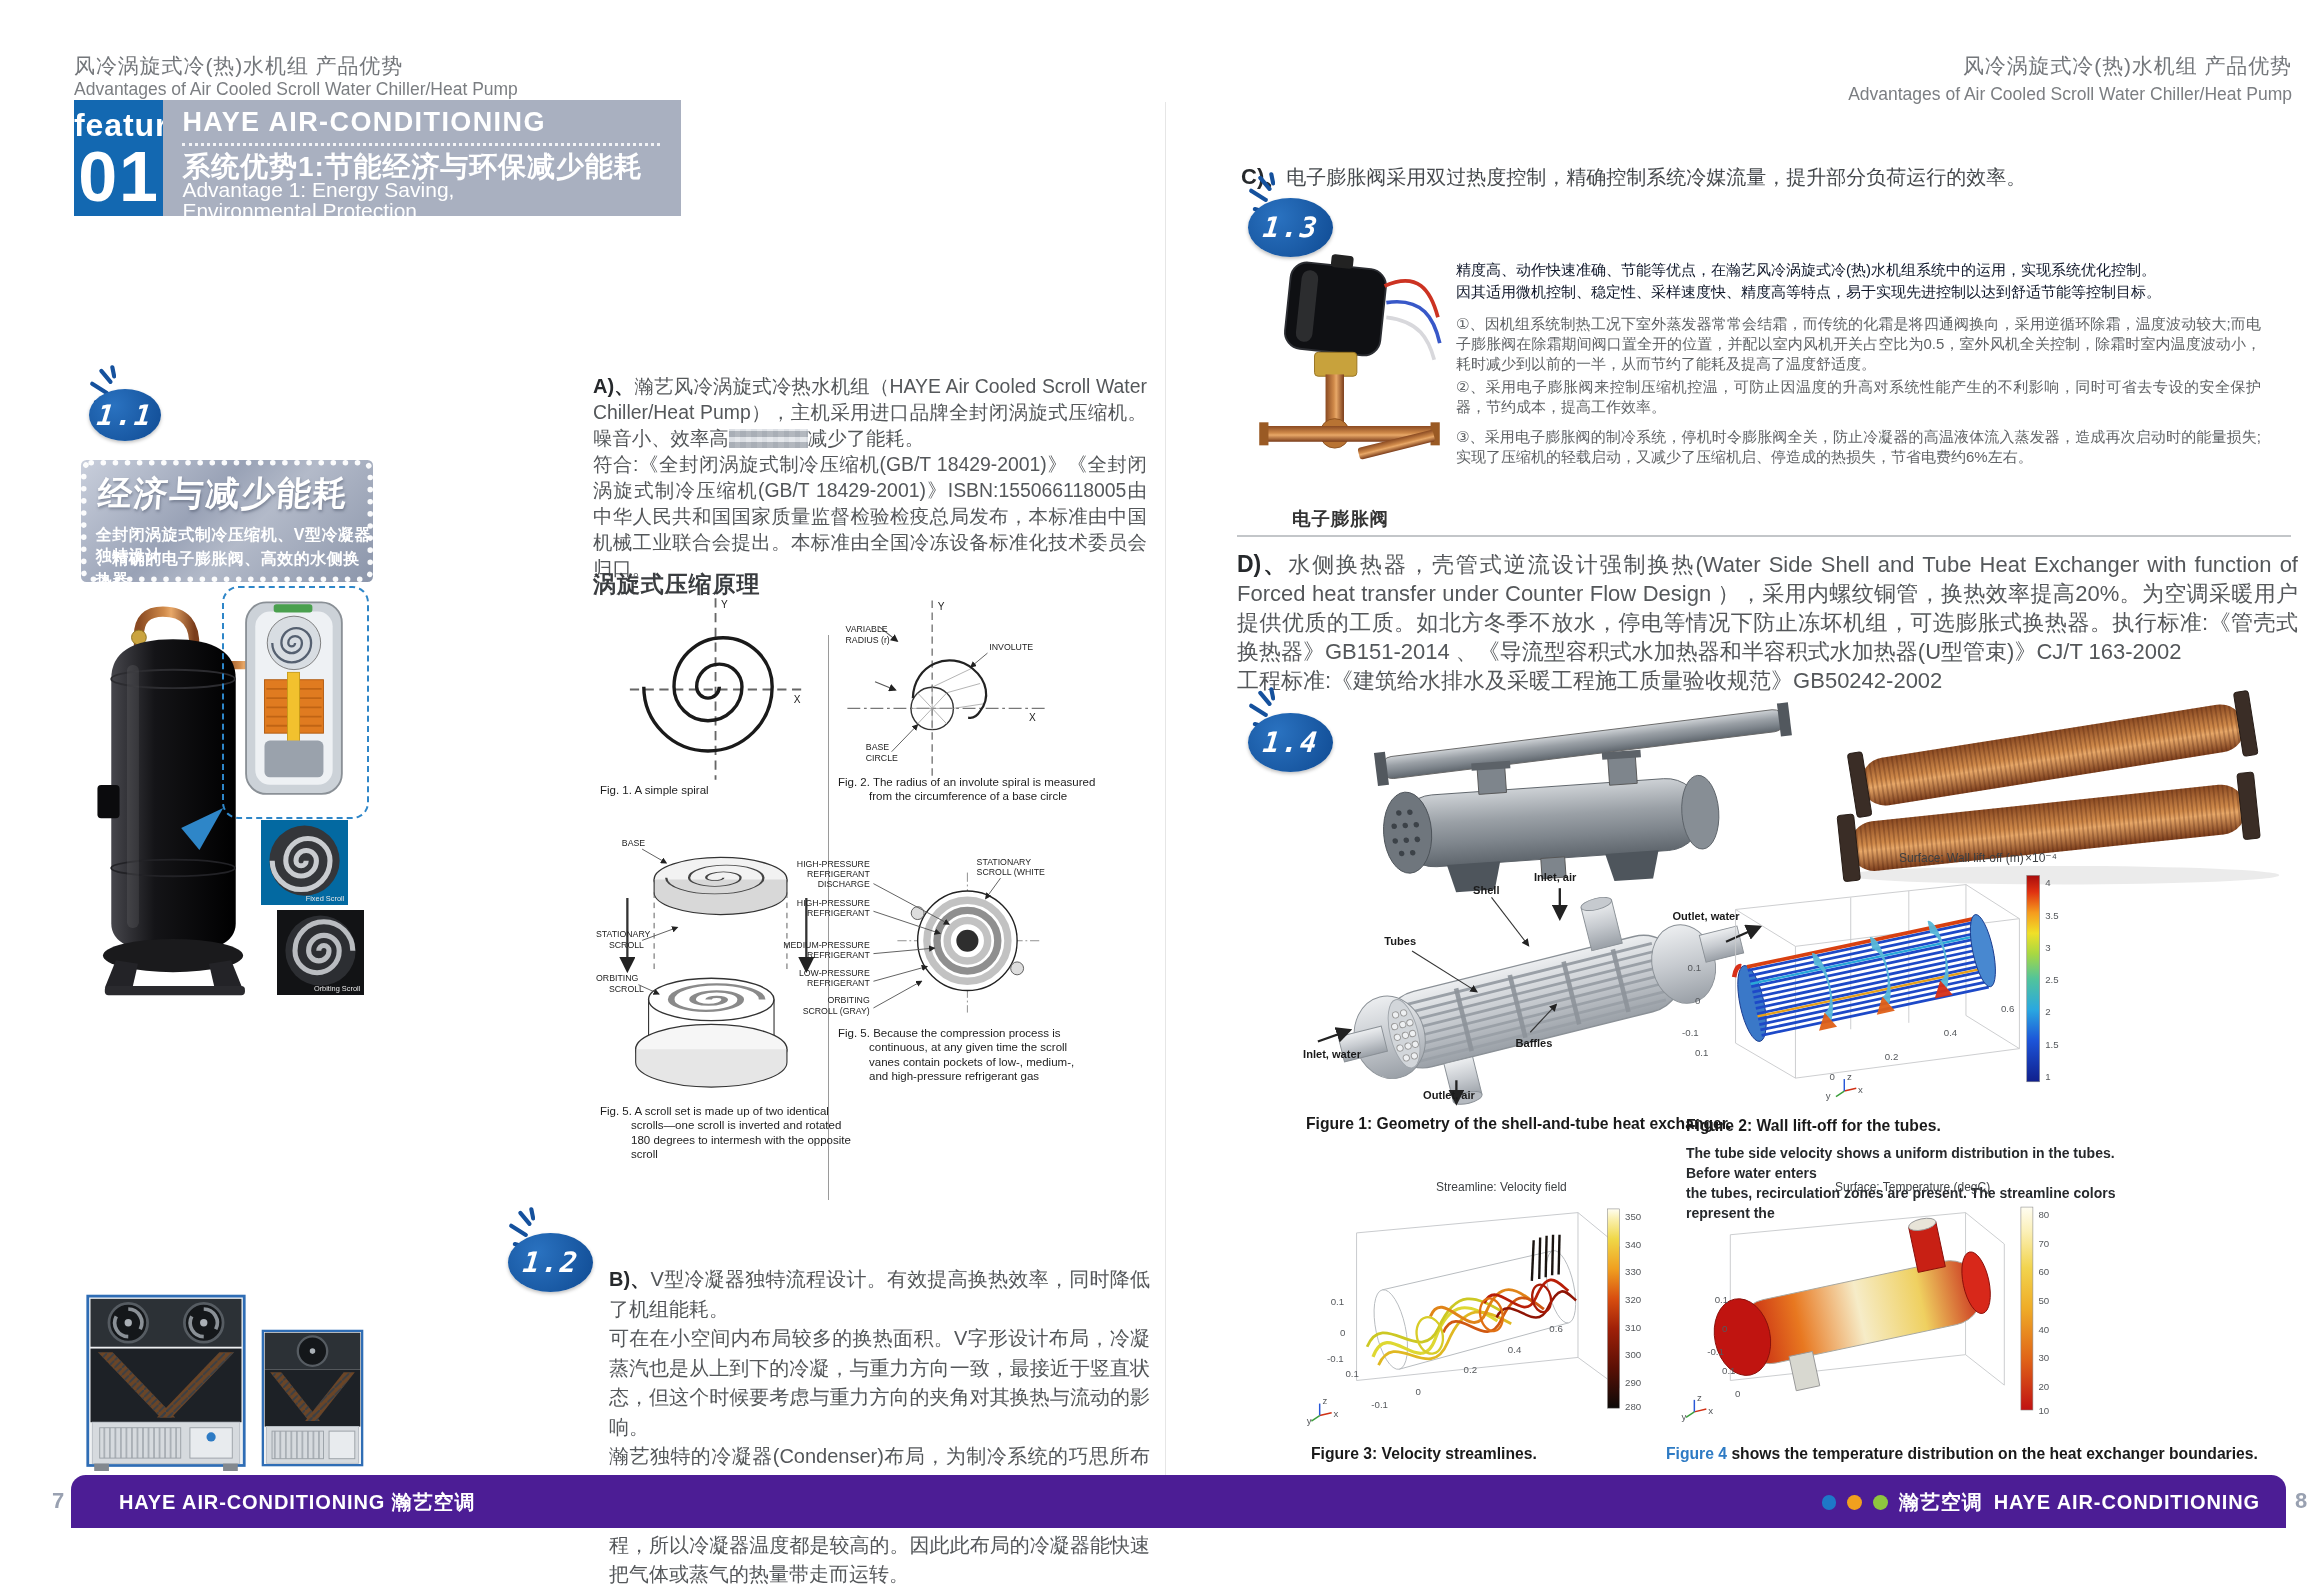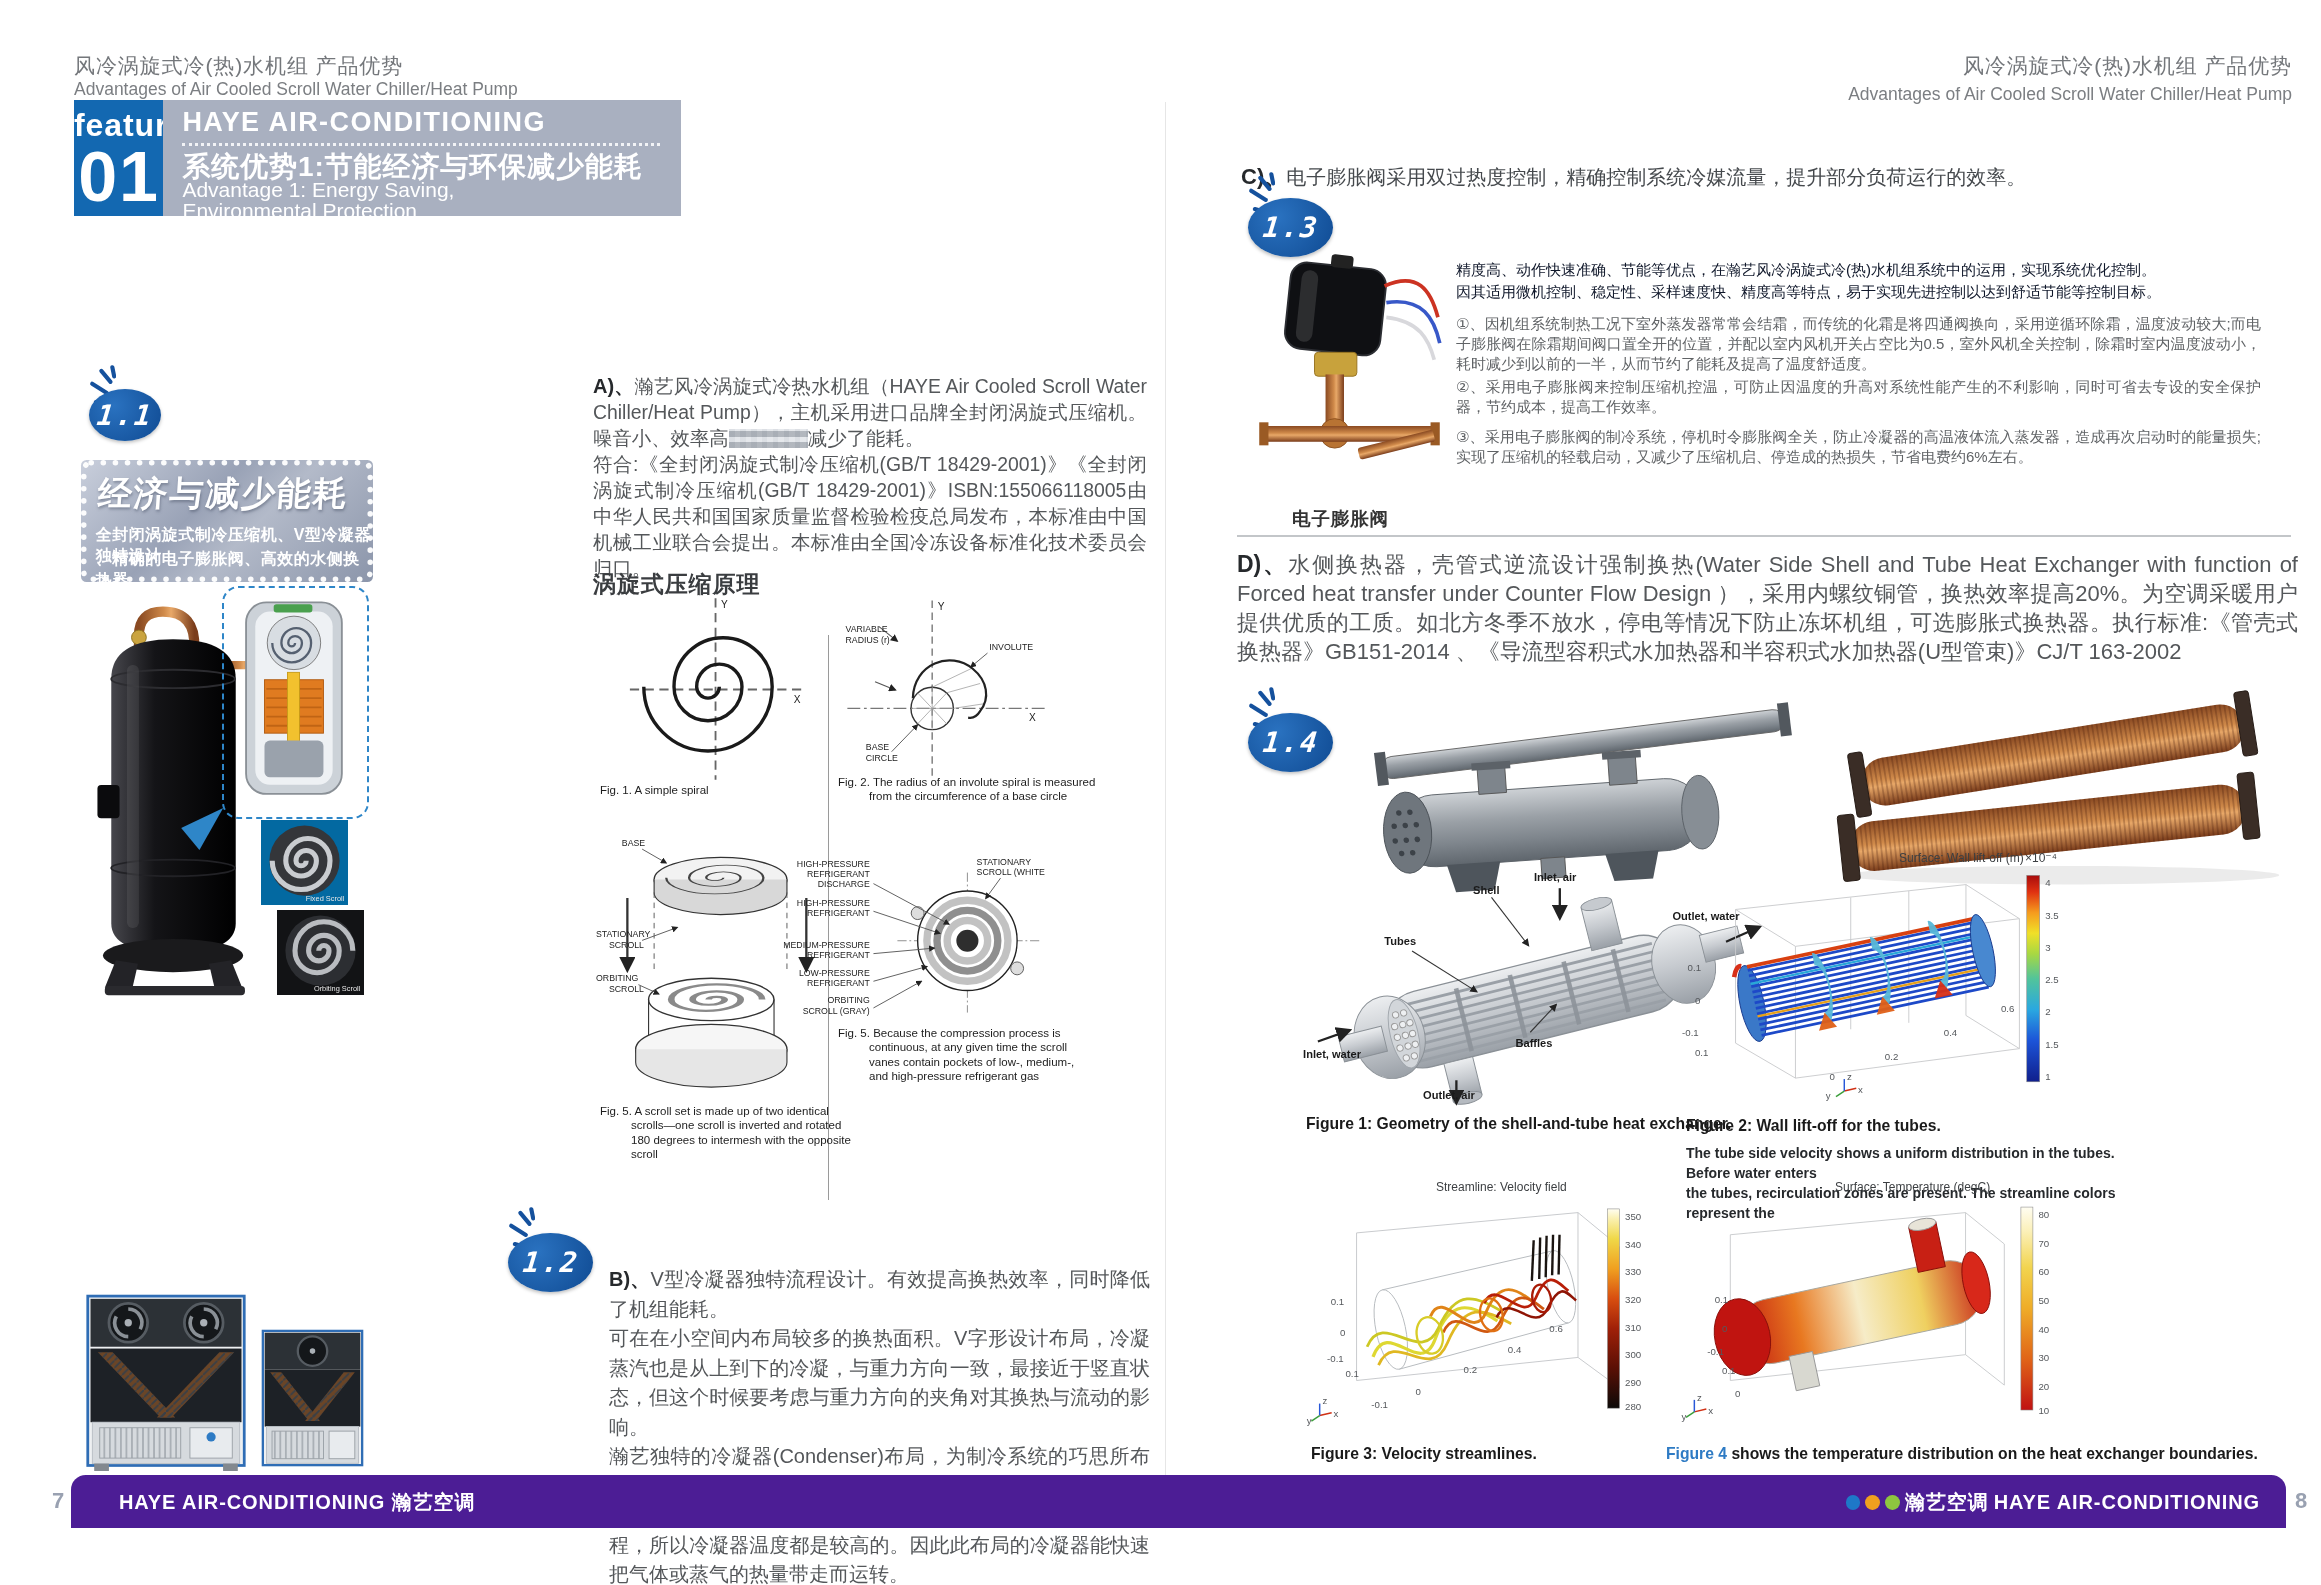--- a/index.html
+++ b/index.html
@@ -474,20 +474,21 @@
 <div class="ab c-intro" style="left:1456px;top:259px;width:812px;">精度高、动作快速准确、节能等优点，在瀚艺风冷涡旋式冷(热)水机组系统中的运用，实现系统优化控制。</div>
 <div class="ab c-intro" style="left:1456px;top:281px;width:812px;">因其适用微机控制、稳定性、采样速度快、精度高等特点，易于实现先进控制以达到舒适节能等控制目标。</div>
 <div class="ab c-p" style="left:1456px;top:314px;width:805px;">①、因机组系统制热工况下室外蒸发器常常会结霜，而传统的化霜是将四通阀换向，采用逆循环除霜，温度波动较大;而电子膨胀阀在除霜期间阀口置全开的位置，并配以室内风机开关占空比为0.5，室外风机全关控制，除霜时室内温度波动小，耗时减少到以前的一半，从而节约了能耗及提高了温度舒适度。</div>
 <div class="ab c-p" style="left:1456px;top:377px;width:805px;">②、采用电子膨胀阀来控制压缩机控温，可防止因温度的升高对系统性能产生的不利影响，同时可省去专设的安全保护器，节约成本，提高工作效率。</div>
 <div class="ab c-p" style="left:1456px;top:427px;width:805px;">③、采用电子膨胀阀的制冷系统，停机时令膨胀阀全关，防止冷凝器的高温液体流入蒸发器，造成再次启动时的能量损失;实现了压缩机的轻载启动，又减少了压缩机启、停造成的热损失，节省电费约6%左右。</div>
 
 <div class="ab" style="left:1237px;top:535px;width:1054px;height:1.8px;background:#c3c6c9;"></div>
 
 <div class="ab d-txt" style="left:1237px;top:550px;width:1061px;">
   <span class="body-lbl" style="font-size:23px;">D)、</span><span>水侧换热器，壳管式逆流设计强制换热(Water Side Shell and Tube Heat Exchanger with function of Forced heat transfer under Counter Flow Design ），采用内螺纹铜管，换热效率提高20%。为空调采暖用户提供优质的工质。如北方冬季不放水，停电等情况下防止冻坏机组，可选膨胀式换热器。执行标准:《管壳式换热器》GB151-2014 、《导流型容积式水加热器和半容积式水加热器(U型管束)》CJ/T 163-2002</span>
+  <div>工程标准:《建筑给水排水及采暖工程施工质量验收规范》GB50242-2002</div>
 </div>
 
 <svg class="ab" style="left:1220px;top:687px;" width="55" height="54" viewBox="0 0 60 58">
       <g stroke="#15519d" stroke-width="4.5" stroke-linecap="round">
         <line x1="52" y1="44" x2="38" y2="40"></line>
         <line x1="50" y1="30" x2="34" y2="20"></line>
         <line x1="54" y1="18" x2="44" y2="6"></line>
         <line x1="58" y1="12" x2="56" y2="2"></line>
       </g>
     </svg>
@@ -783,21 +784,21 @@
 </svg>
 <div class="ab fig-cap-b" style="left:1666px;top:1445px;width:609px;">
   <span style="color:#2e7bc4;">Figure 4</span><span> shows the temperature distribution on the heat exchanger boundaries.</span>
 </div>
 
 <div class="ab pagenum" style="left:52px;top:1488px;">7</div>
 <div class="ab footer-bar" style="left:71px;top:1475px;width:1089px;height:53px;border-radius:14.8px 0 0 0;">
   <div class="ab footer-txt" style="left:48px;top:14px;">HAYE AIR-CONDITIONING  瀚艺空调</div>
 </div>
 <div class="ab footer-bar" style="left:1160px;top:1475px;width:1126px;height:53px;border-radius:0 14.8px 0 0;">
-  <div class="ab" style="right:26px;top:14px;display:flex;align-items:center;gap:5px;">
+  <div class="ab" style="right:26px;top:14px;display:flex;align-items:center;gap:11px;">
     <span style="width:14.8px;height:14.8px;border-radius:50%;background:#1e78c8;display:inline-block;"></span>
     <span style="width:14.8px;height:14.8px;border-radius:50%;background:#f0a01e;display:inline-block;"></span>
     <span style="width:14.8px;height:14.8px;border-radius:50%;background:#8ec63f;display:inline-block;"></span>
     <span class="footer-txt">瀚艺空调</span>
     <span class="footer-txt">HAYE AIR-CONDITIONING</span>
   </div>
 </div>
 <div class="ab pagenum" style="left:2295px;top:1488px;">8</div>
 
 </div>

